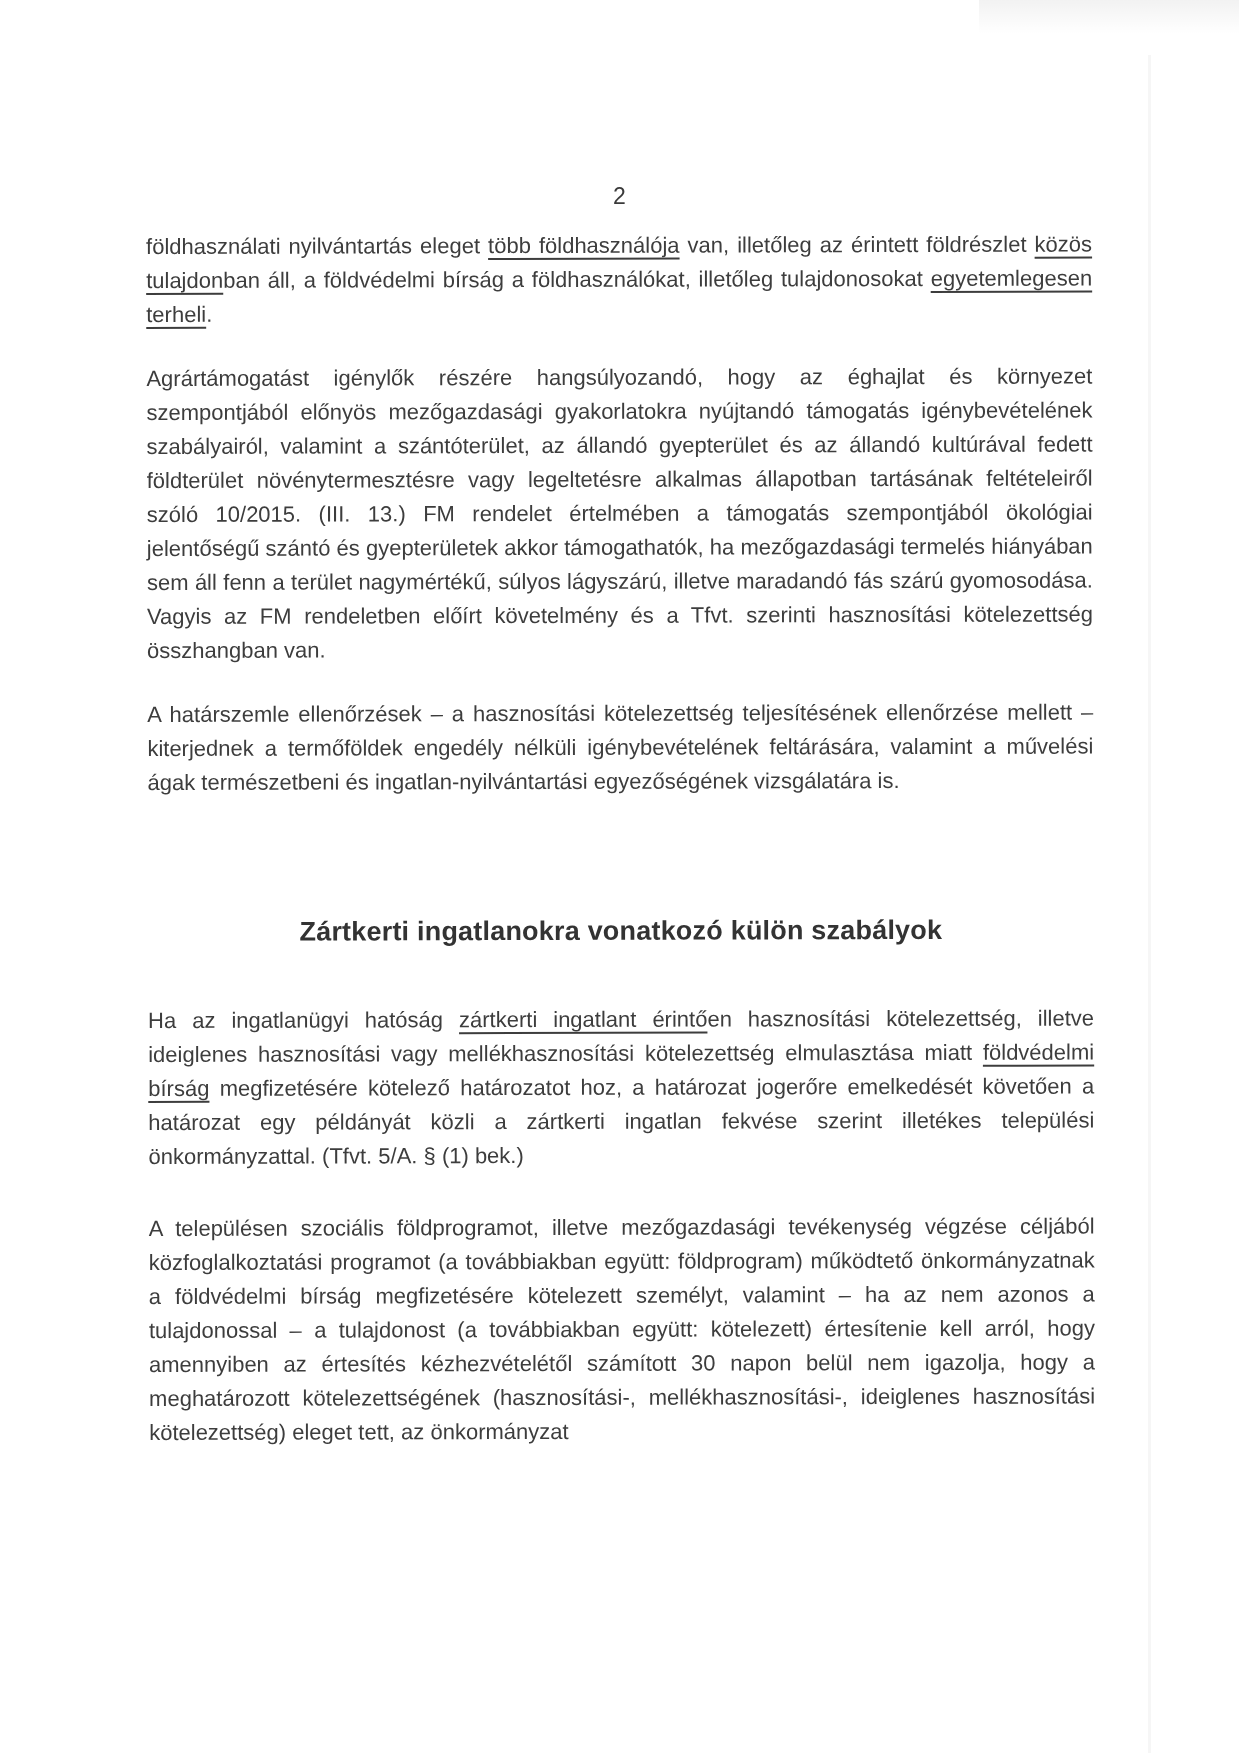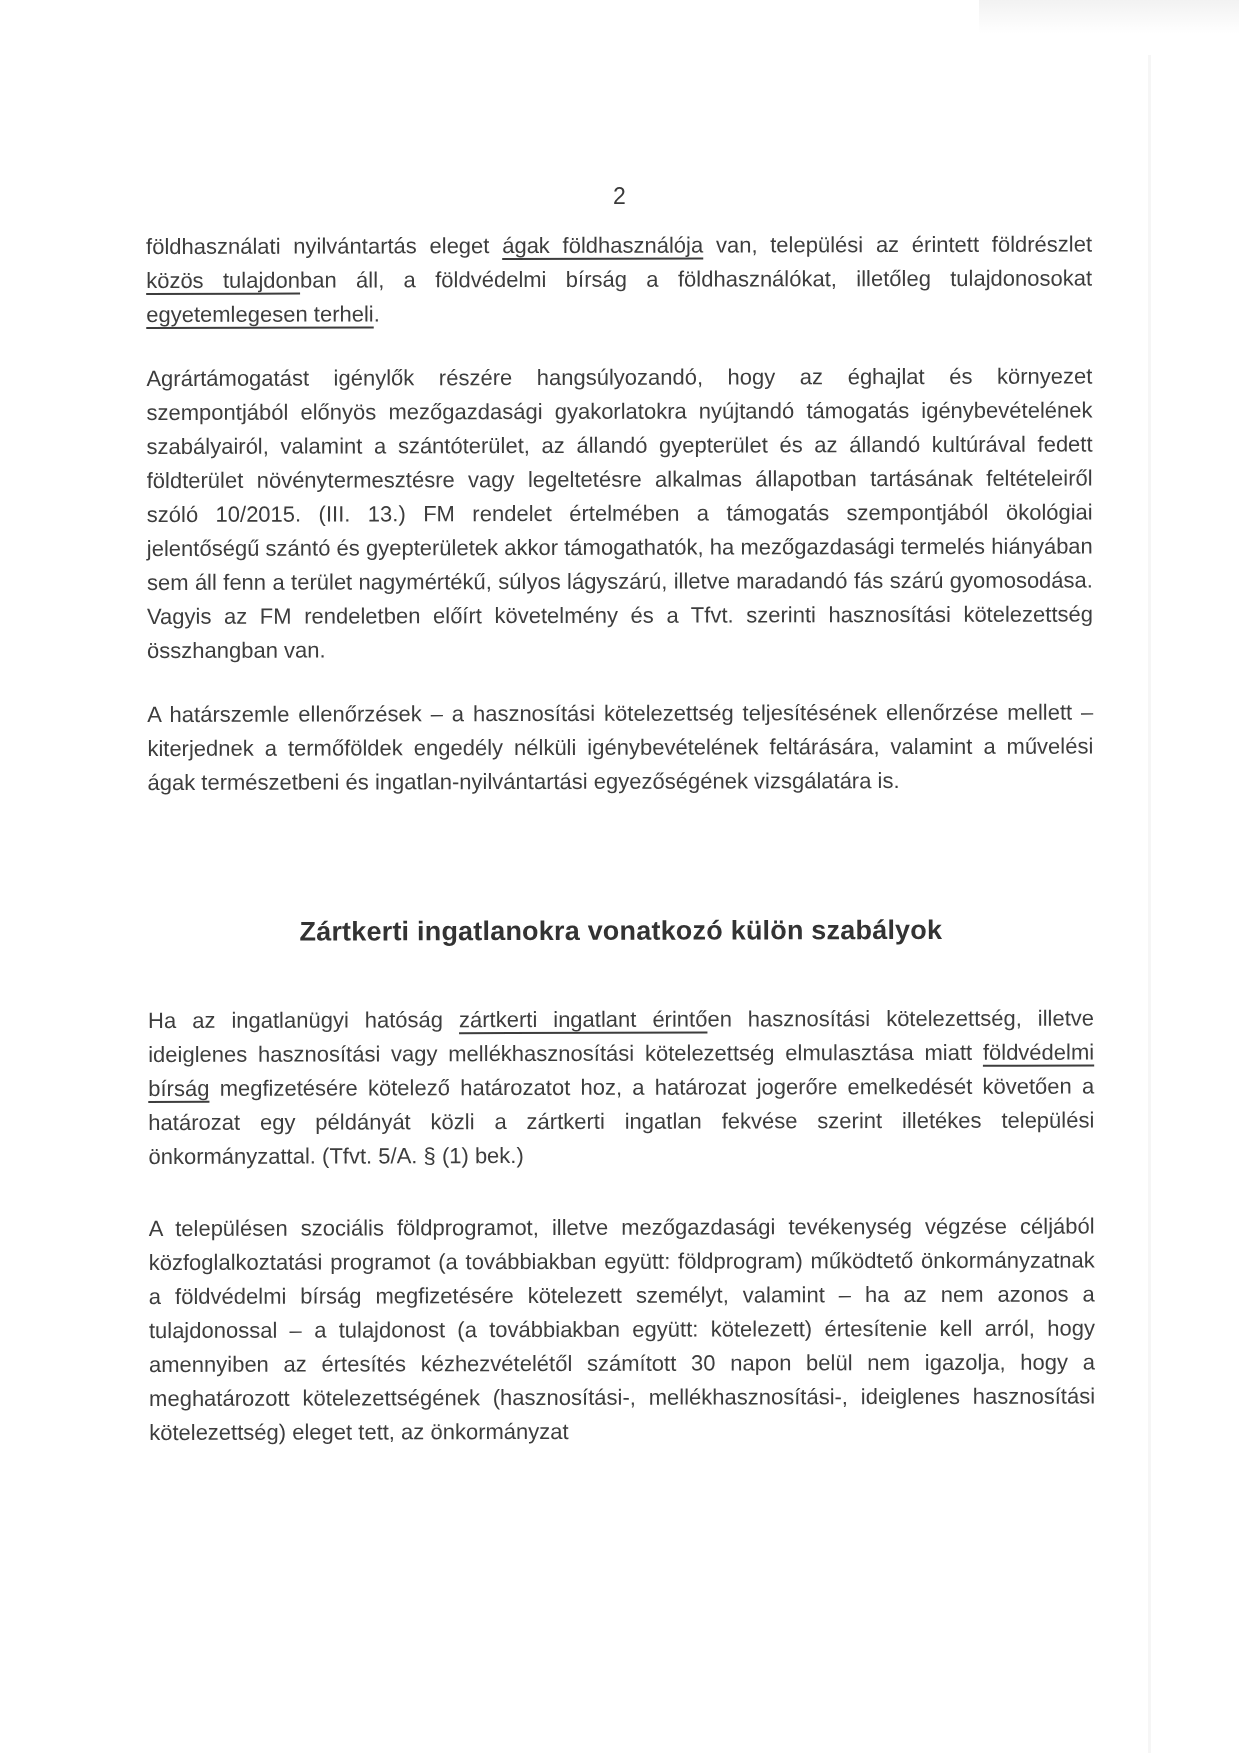--- a/index.html
+++ b/index.html
@@ -75,20 +75,20 @@
   }
 </style>
 </head>
 <body>
 
 <div class="page">
   <div class="scan-corner-shade"></div>
   <div class="scan-streak"></div>
   <div class="page-number">2</div>
   <div class="text-block" id="content-blocks">
-      <p class="para" id="p1"><span>földhasználati nyilvántartás eleget </span><span class="u">ágak földhasználója</span><span> van, települési az érintett földrészlet </span><span class="u">közös tulajdon</span><span>ban áll, a földvédelmi bírság a földhasználókat, illetőleg tulajdonosokat </span><span class="u">egyetemlegesen terheli</span><span>.</span></p>
+      <p class="para" id="p1"><span>földhasználati nyilvántartás eleget </span><span class="u">több földhasználója</span><span> van, illetőleg az érintett földrészlet </span><span class="u">közös tulajdon</span><span>ban áll, a földvédelmi bírság a földhasználókat, illetőleg tulajdonosokat </span><span class="u">egyetemlegesen terheli</span><span>.</span></p>
       <p class="para" id="p2"><span>Agrártámogatást igénylők részére hangsúlyozandó, hogy az éghajlat és környezet szempontjából előnyös mezőgazdasági gyakorlatokra nyújtandó támogatás igénybevételének szabályairól, valamint a szántóterület, az állandó gyepterület és az állandó kultúrával fedett földterület növénytermesztésre vagy legeltetésre alkalmas állapotban tartásának feltételeiről szóló 10/2015. (III. 13.) FM rendelet értelmében a támogatás szempontjából ökológiai jelentőségű szántó és gyepterületek akkor támogathatók, ha mezőgazdasági termelés hiányában sem áll fenn a terület nagymértékű, súlyos lágyszárú, illetve maradandó fás szárú gyomosodása. Vagyis az FM rendeletben előírt követelmény és a Tfvt. szerinti hasznosítási kötelezettség összhangban van.</span></p>
       <p class="para" id="p3"><span>A határszemle ellenőrzések – a hasznosítási kötelezettség teljesítésének ellenőrzése mellett – kiterjednek a termőföldek engedély nélküli igénybevételének feltárására, valamint a művelési ágak természetbeni és ingatlan-nyilvántartási egyezőségének vizsgálatára is.</span></p>
       <h2 class="heading" id="h1">Zártkerti ingatlanokra vonatkozó külön szabályok</h2>
       <p class="para" id="p4"><span>Ha az ingatlanügyi hatóság </span><span class="u">zártkerti ingatlant érintő</span><span>en hasznosítási kötelezettség, illetve ideiglenes hasznosítási vagy mellékhasznosítási kötelezettség elmulasztása miatt </span><span class="u">földvédelmi bírság</span><span> megfizetésére kötelező határozatot hoz, a határozat jogerőre emelkedését követően a határozat egy példányát közli a zártkerti ingatlan fekvése szerint illetékes települési önkormányzattal. (Tfvt. 5/A. § (1) bek.)</span></p>
       <p class="para" id="p5"><span>A településen szociális földprogramot, illetve mezőgazdasági tevékenység végzése céljából közfoglalkoztatási programot (a továbbiakban együtt: földprogram) működtető önkormányzatnak a földvédelmi bírság megfizetésére kötelezett személyt, valamint – ha az nem azonos a tulajdonossal – a tulajdonost (a továbbiakban együtt: kötelezett) értesítenie kell arról, hogy amennyiben az értesítés kézhezvételétől számított 30 napon belül nem igazolja, hogy a meghatározott kötelezettségének (hasznosítási-, mellékhasznosítási-, ideiglenes hasznosítási kötelezettség) eleget tett, az önkormányzat</span></p>
     </div>
 </div>
 
 </body></html>

